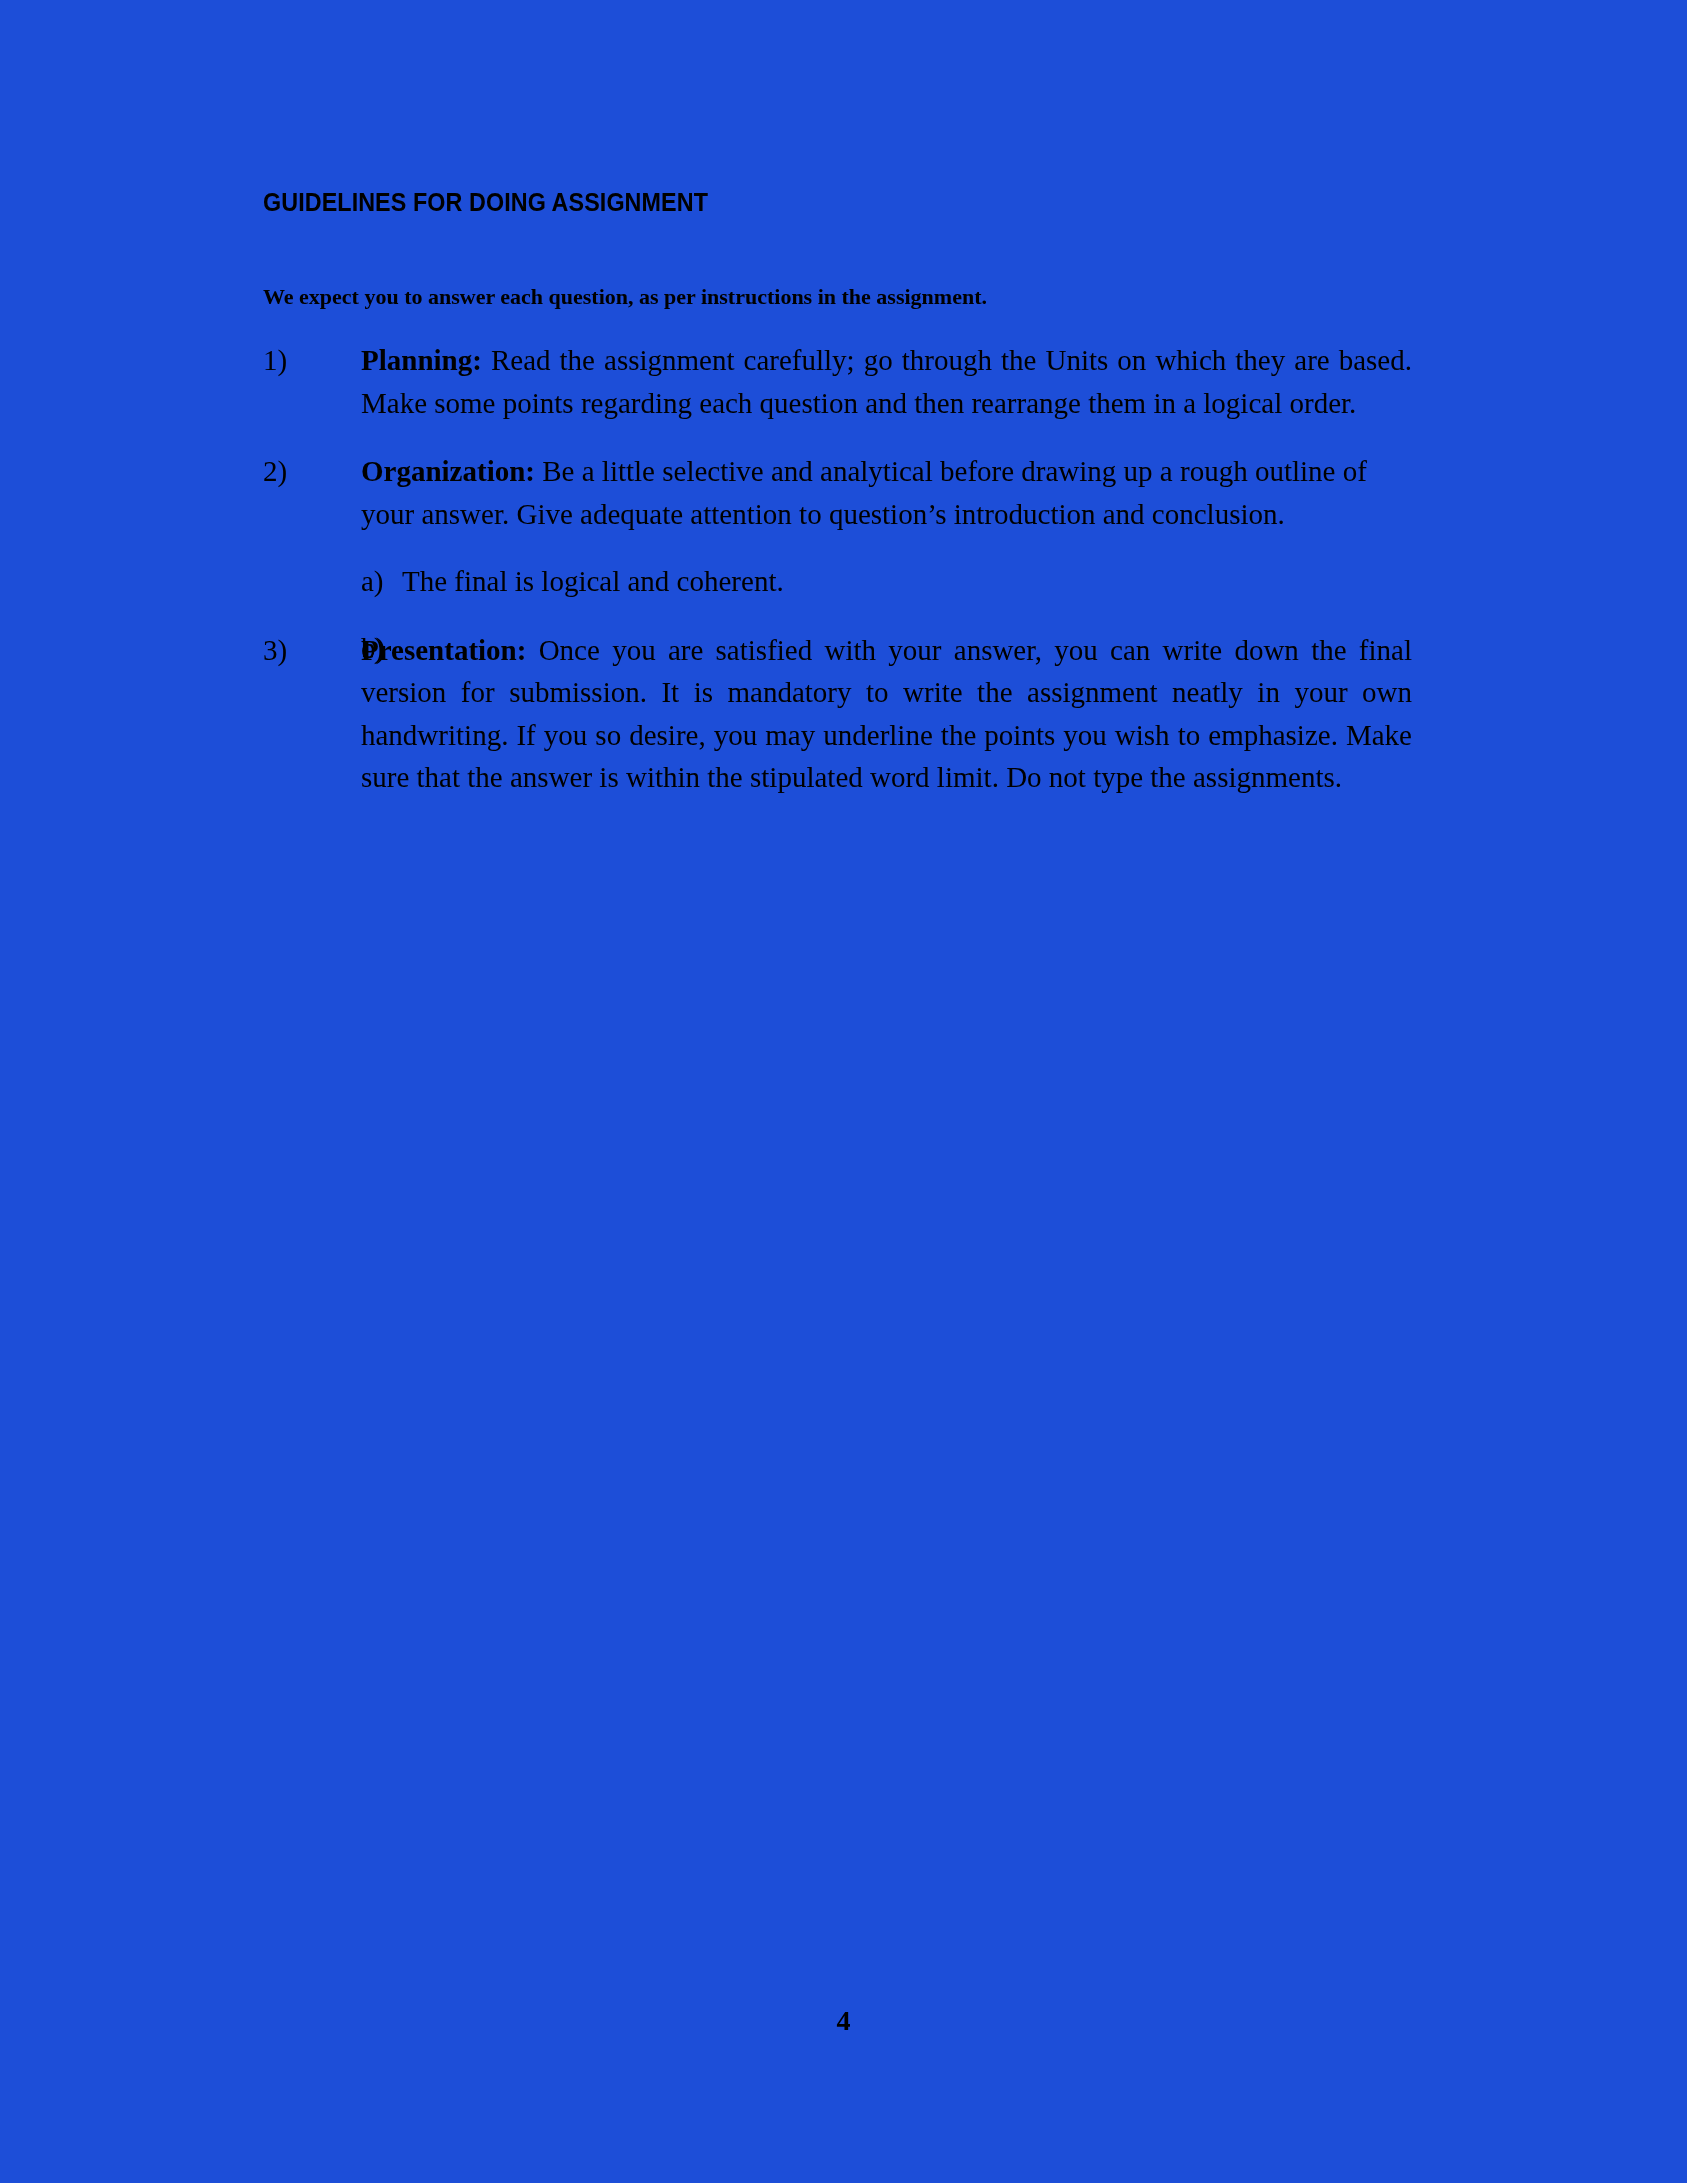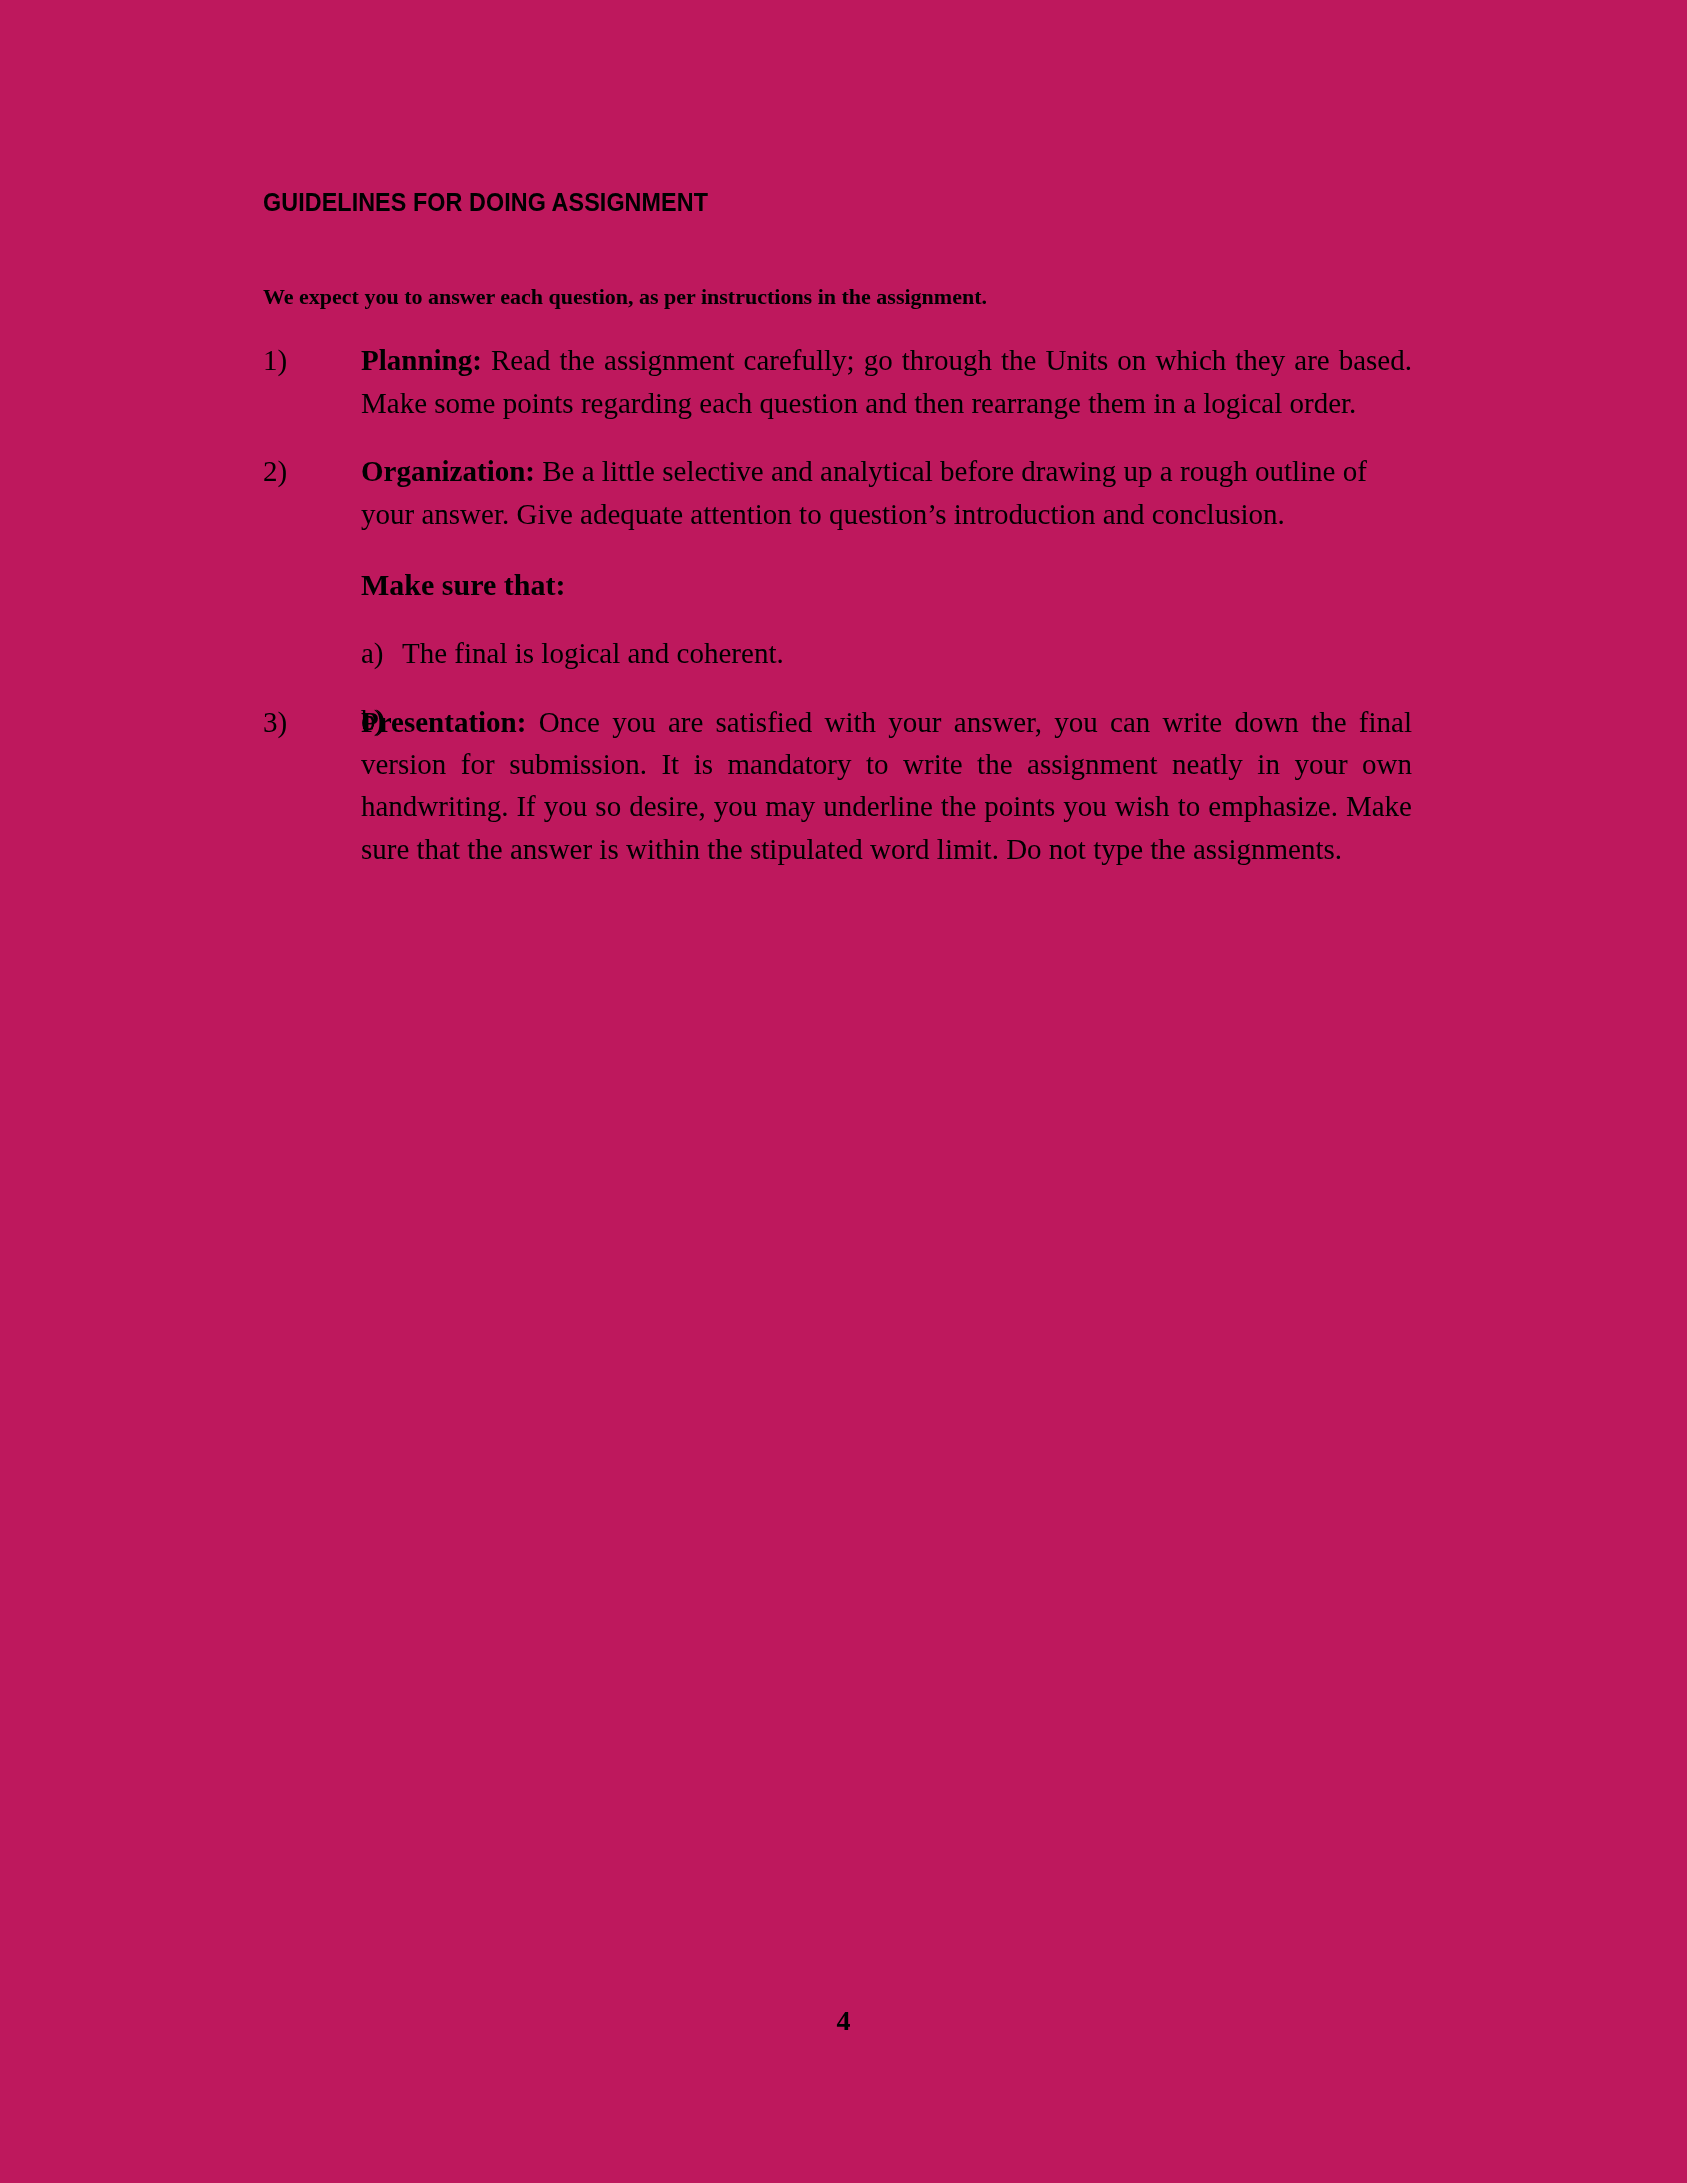--- a/index.html
+++ b/index.html
@@ -4,21 +4,21 @@
 <style>
   html, body {
     margin: 0;
     padding: 0;
     background: #ffffff;
   }
   .page {
     position: relative;
     width: 1687px;
     height: 2183px;
-    background: #be185d;
+    background: #1d4ed8;
     margin: 0 auto;
     overflow: hidden;
     font-family: "Liberation Serif", "DejaVu Serif", serif;
     color: #000000;
   }
 
   
   .content {
     position: absolute;
     left: 263px;
@@ -140,21 +140,20 @@
     </div>
 
     <div class="num-item">
       <span class="num-marker">1)</span><span class="lead">Planning:</span><span> Read the assignment carefully; go through the Units on which they are based. Make some points regarding each question and then rearrange them in a logical order.</span>
     </div>
 
     <div class="num-item ragged">
       <span class="num-marker">2)</span><span class="lead">Organization:</span><span> Be a little selective and analytical before drawing up a rough outline of your answer. Give adequate attention to question’s introduction and conclusion.</span>
     </div>
 
-    <div class="make-sure">Make sure that:</div>
 
     <div class="sub-item">
       <span class="sub-marker">a)</span><span>The final is logical and coherent.</span>
     </div>
 
     <div class="sub-item">
       <span class="sub-marker">b)</span>
     </div>
 
     <div class="sub-item">

